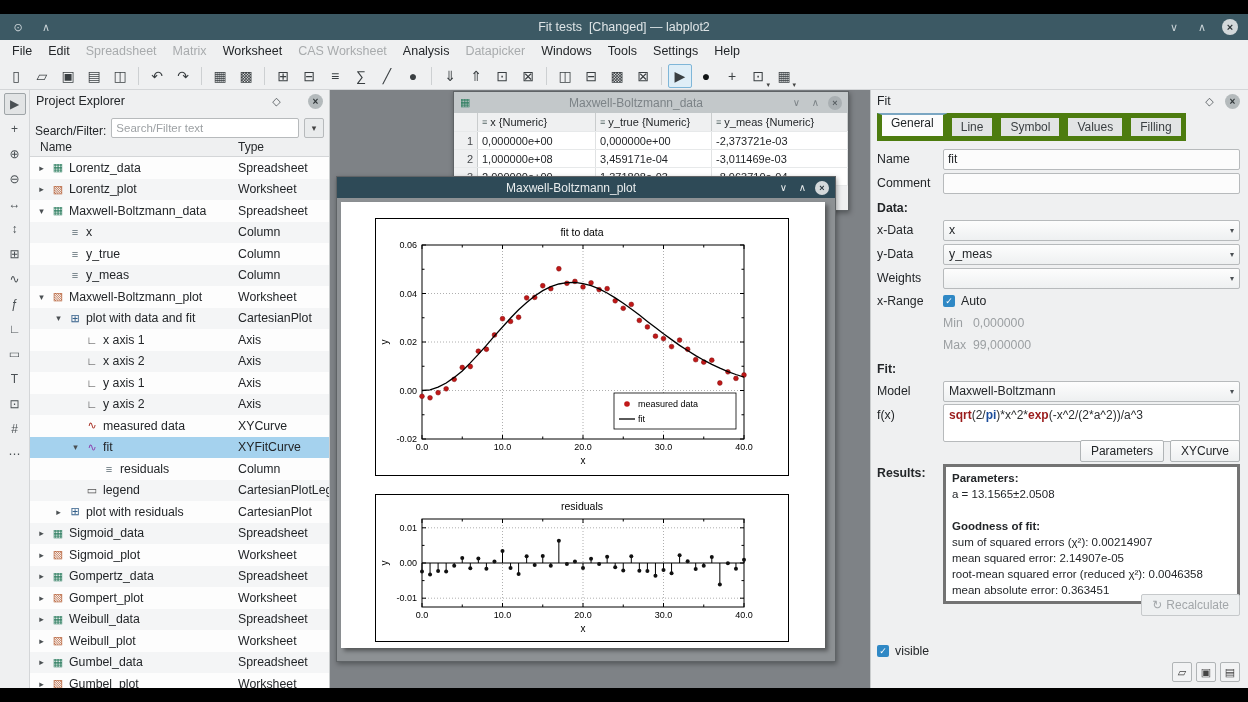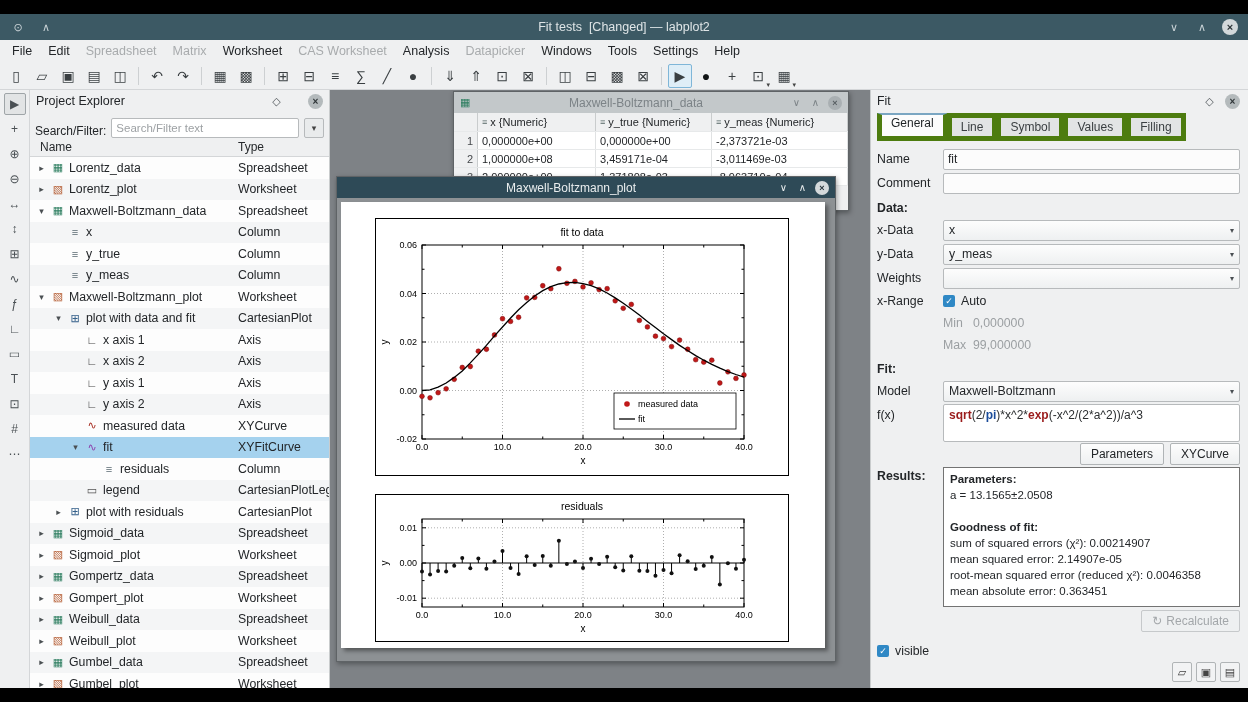--- a/index.html
+++ b/index.html
@@ -105,25 +105,25 @@
 .fxrow .dlabel{margin-top:4px}
 .fxbox{flex:1;min-height:38px;border:1px solid #b7babc;border-radius:2px;background:#fff;padding:3px 5px;font-size:12px;line-height:15px}
 .f-func{color:#9a1b1b;font-weight:bold}
 .f-const{color:#1b4c9a;font-weight:bold}
 .f-plain{color:#2c2f31}
 .btnrow{justify-content:flex-end;gap:6px}
 .btn{height:22px;border:1px solid #b0b4b6;border-radius:2px;background:linear-gradient(#fdfdfd,#eef0f1);padding:0 10px;font-size:12px;display:flex;align-items:center;gap:4px;color:#232629}
 .btn.disabled{color:#a3a7aa;background:#eef0f1;border-color:#c6c9cb}
 .resrow{align-items:flex-start}
 .resrow .dlabel{margin-top:2px;font-weight:bold}
-.resultsbox{flex:1;height:140px;border:1px solid #737373;background:#fff;padding:3px 6px;font-size:11.5px;overflow:hidden}
+.resultsbox{flex:1;height:140px;border:3px solid #737373;background:#fff;padding:3px 6px;font-size:11.5px;overflow:hidden}
 .res-line{line-height:16px;white-space:nowrap}
 .res-line.bold{font-weight:bold}
 .recalc-row{justify-content:flex-end;margin-top:3px}
-.visible-row{margin-top:8px}
+.visible-row{margin-top:24px}
 .dock-bottom{margin-top:auto;display:flex;justify-content:flex-end;gap:4px}
 .mini-btn{width:20px;height:20px;border:1px solid #b0b4b6;border-radius:2px;background:#f2f3f4;display:flex;align-items:center;justify-content:center;font-size:11px;color:#444}
 </style>
 </head>
 <body>
 
 <div class="screen">
   <div class="app">
 
     <div class="titlebar">

